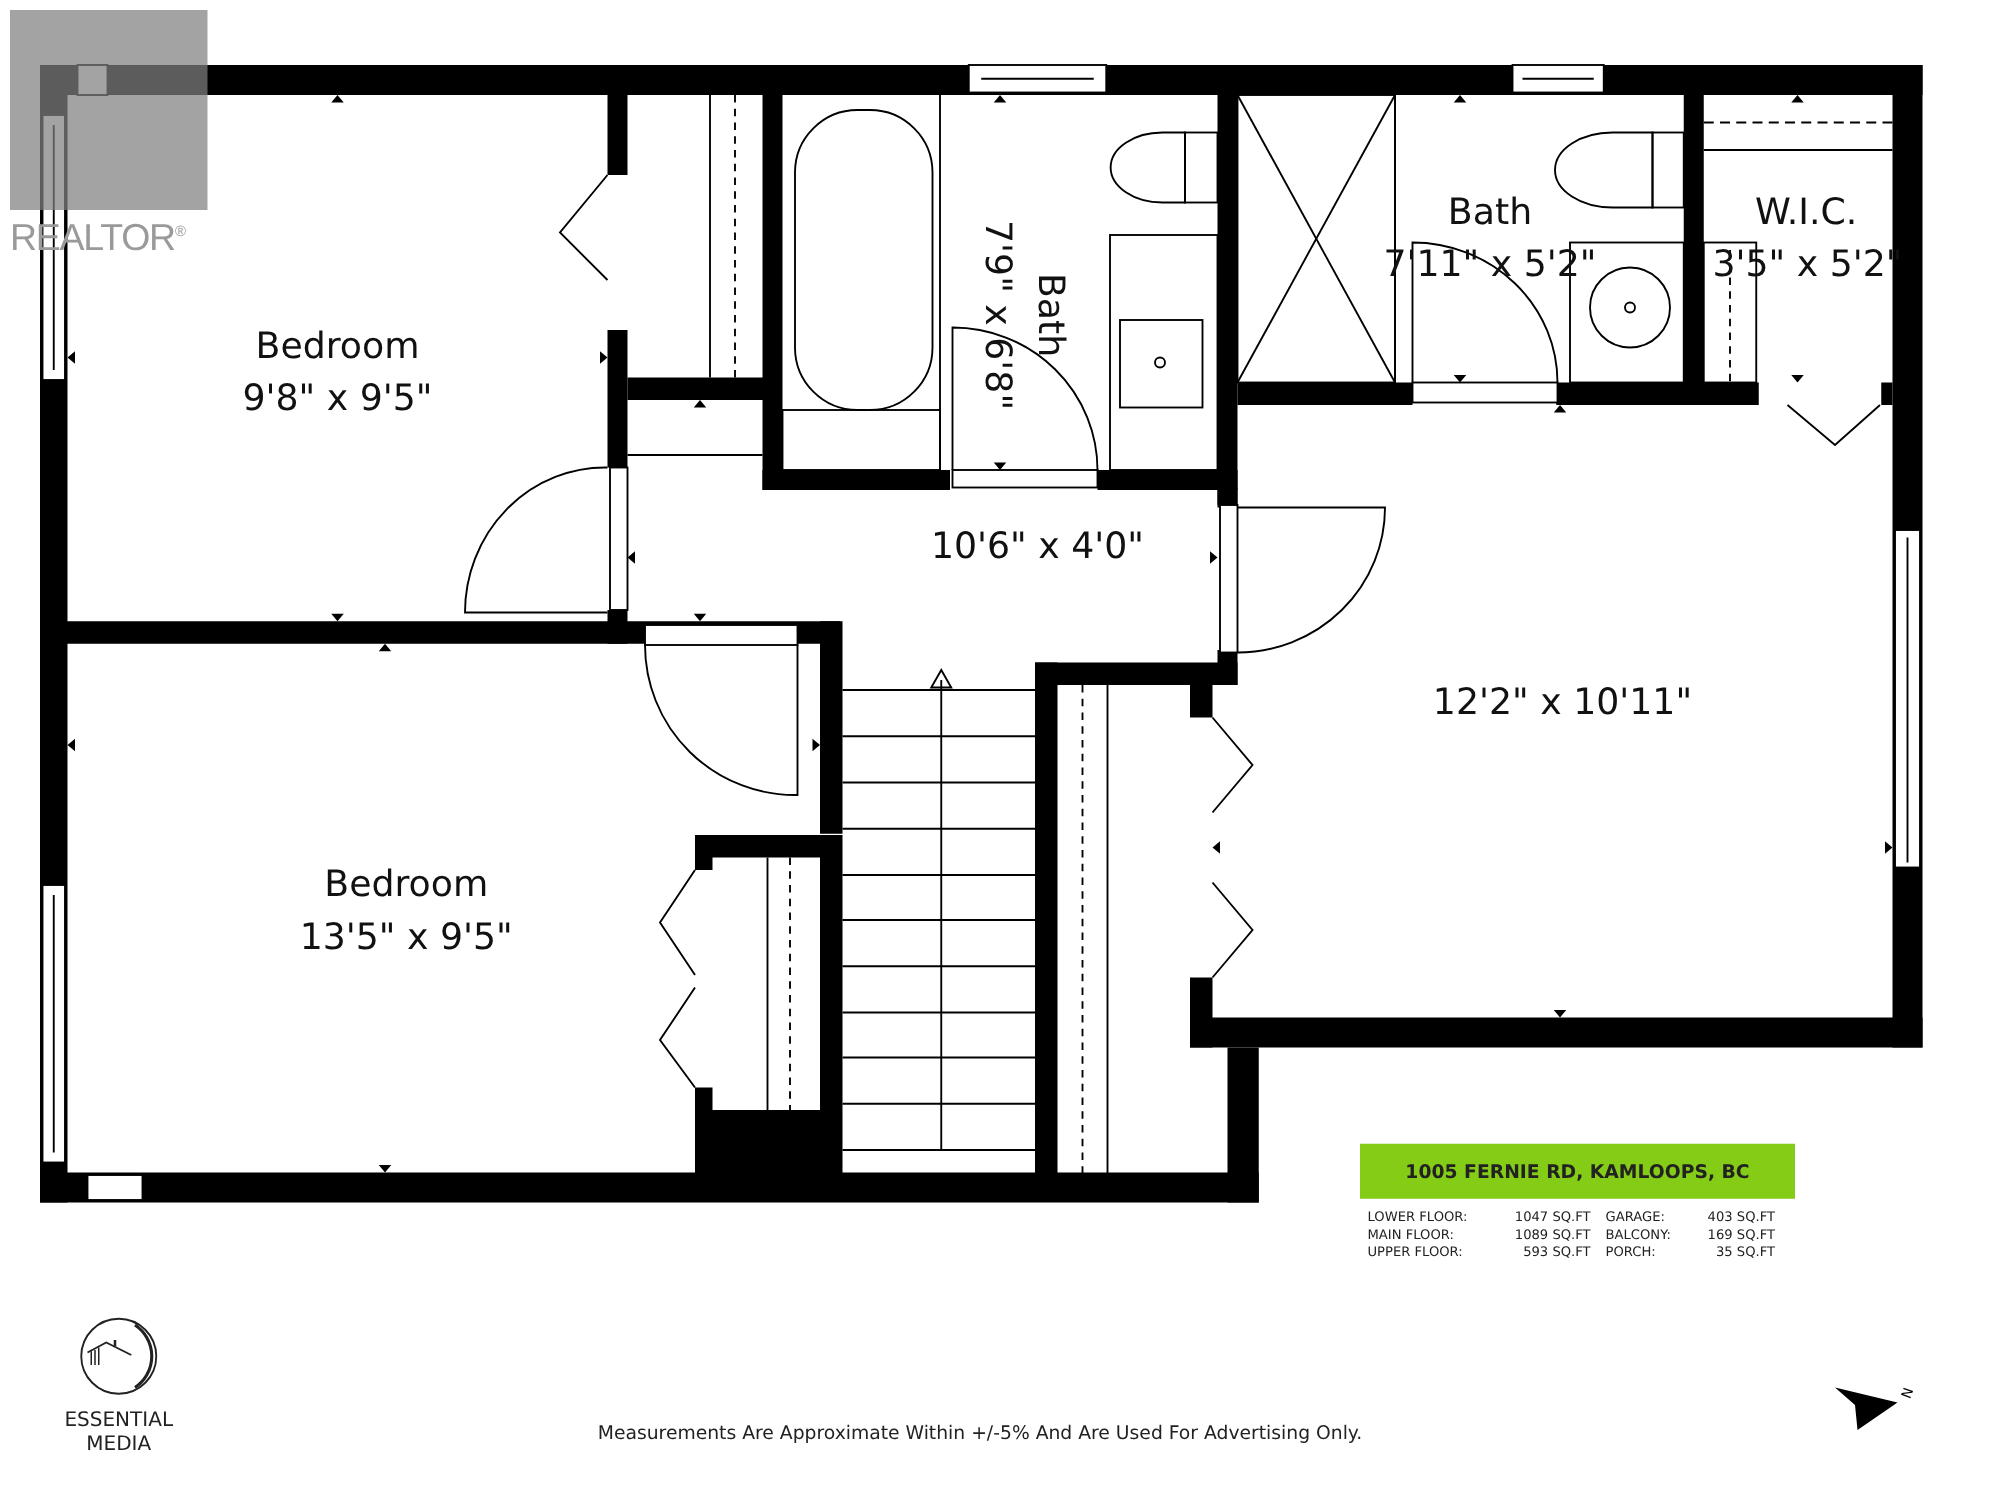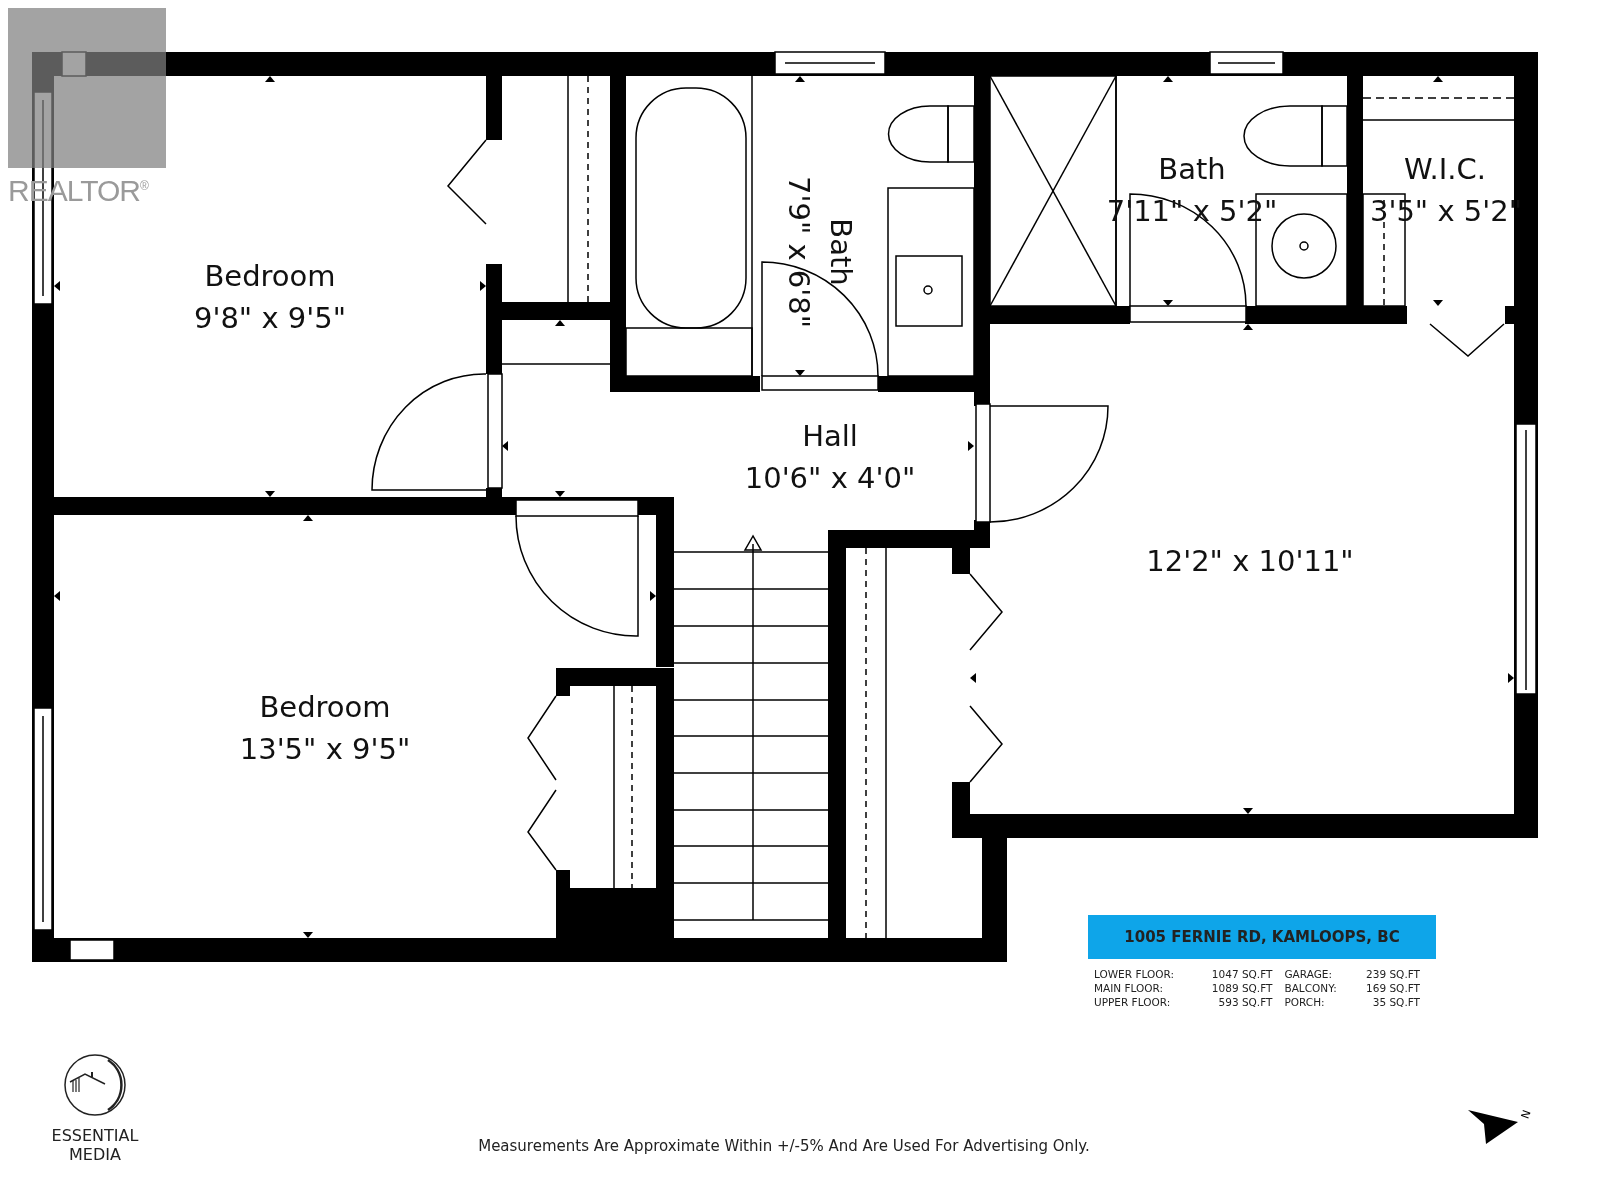--- a/index.html
+++ b/index.html
@@ -5,21 +5,21 @@
   html, body { margin: 0; padding: 0; background: #ffffff; }
   body { width: 1600px; height: 1200px; position: relative; overflow: hidden; font-family: "DejaVu Sans", sans-serif; }
   #plan { position: absolute; left: 0; top: 0; }
   .room-label { position: absolute; text-align: center; color: #111; font-family: "DejaVu Sans", sans-serif; line-height: 1.45; white-space: nowrap; }
   .room-label .name, .room-label .dims { display: block; font-size: 29px; }
   .rot { transform: rotate(90deg); transform-origin: center center; }
   .realtor { position: absolute; left: 8px; top: 8px; width: 160px; height: 200px; }
   .realtor .box { position: absolute; left: 0; top: 0; width: 158px; height: 160px; background: rgba(128,128,128,0.72); }
   .realtor .word { position: absolute; left: 0; top: 166px; font-size: 30px; color: #9a9a9a; letter-spacing: -1px; font-family: Liberation Sans, sans-serif; }
   .info { position: absolute; left: 1088px; top: 915px; width: 348px; }
-  .info .title { background: #0ea5e9; height: 44px; line-height: 44px; text-align: center; font-weight: bold; font-size: 15px; color: #222; }
+  .info .title { background: #84cc16; height: 44px; line-height: 44px; text-align: center; font-weight: bold; font-size: 15px; color: #222; }
   .info table { border-collapse: collapse; margin-top: 8px; font-size: 10.5px; color: #222; width: 338px; margin-left: 6px; }
   .info td { padding: 0; line-height: 14px; }
   .info td.num { text-align: right; padding-right: 12px; }
   .info tr.total td { padding-top: 12px; }
   .brand { position: absolute; left: 30px; top: 1052px; width: 130px; text-align: center; }
   .brand .text { font-size: 16px; color: #222; margin-top: 4px; font-family: "DejaVu Sans", sans-serif; }
   .disclaimer { position: absolute; left: 0; width: 1568px; top: 1137px; text-align: center; font-size: 15px; color: #222; }
   .north { position: absolute; left: 1466px; top: 1106px; width: 70px; height: 40px; }
 </style>
 </head>
@@ -219,42 +219,41 @@
   <span class="name">Bath</span>
   <span class="dims">7'11" x 5'2"</span>
 </div>
 
 <div class="room-label" style="left:1370px; top:148px; width:150px;">
   <span class="name">W.I.C.</span>
   <span class="dims">3'5" x 5'2"</span>
 </div>
 
 <div class="room-label" style="left:730px; top:415px; width:200px;">
-  <span class="name">Hall</span>
   <span class="dims">10'6" x 4'0"</span>
 </div>
 
 <div class="room-label" style="left:1100px; top:540px; width:300px;">
   <span class="dims">12'2" x 10'11"</span>
 </div>
 
 <div class="room-label" style="left:210px; top:686px; width:230px;">
   <span class="name">Bedroom</span>
   <span class="dims">13'5" x 9'5"</span>
 </div>
 
 <div class="info">
   <div class="title">1005 FERNIE RD, KAMLOOPS, BC</div>
   <table>
     <tbody>
         <tr>
       <td>LOWER FLOOR:</td>
       <td class="num">1047 SQ.FT</td>
       <td>GARAGE:</td>
-      <td class="num">239 SQ.FT</td>
+      <td class="num">403 SQ.FT</td>
     </tr>
     <tr>
       <td>MAIN FLOOR:</td>
       <td class="num">1089 SQ.FT</td>
       <td>BALCONY:</td>
       <td class="num">169 SQ.FT</td>
     </tr>
     <tr>
       <td>UPPER FLOOR:</td>
       <td class="num">593 SQ.FT</td>

